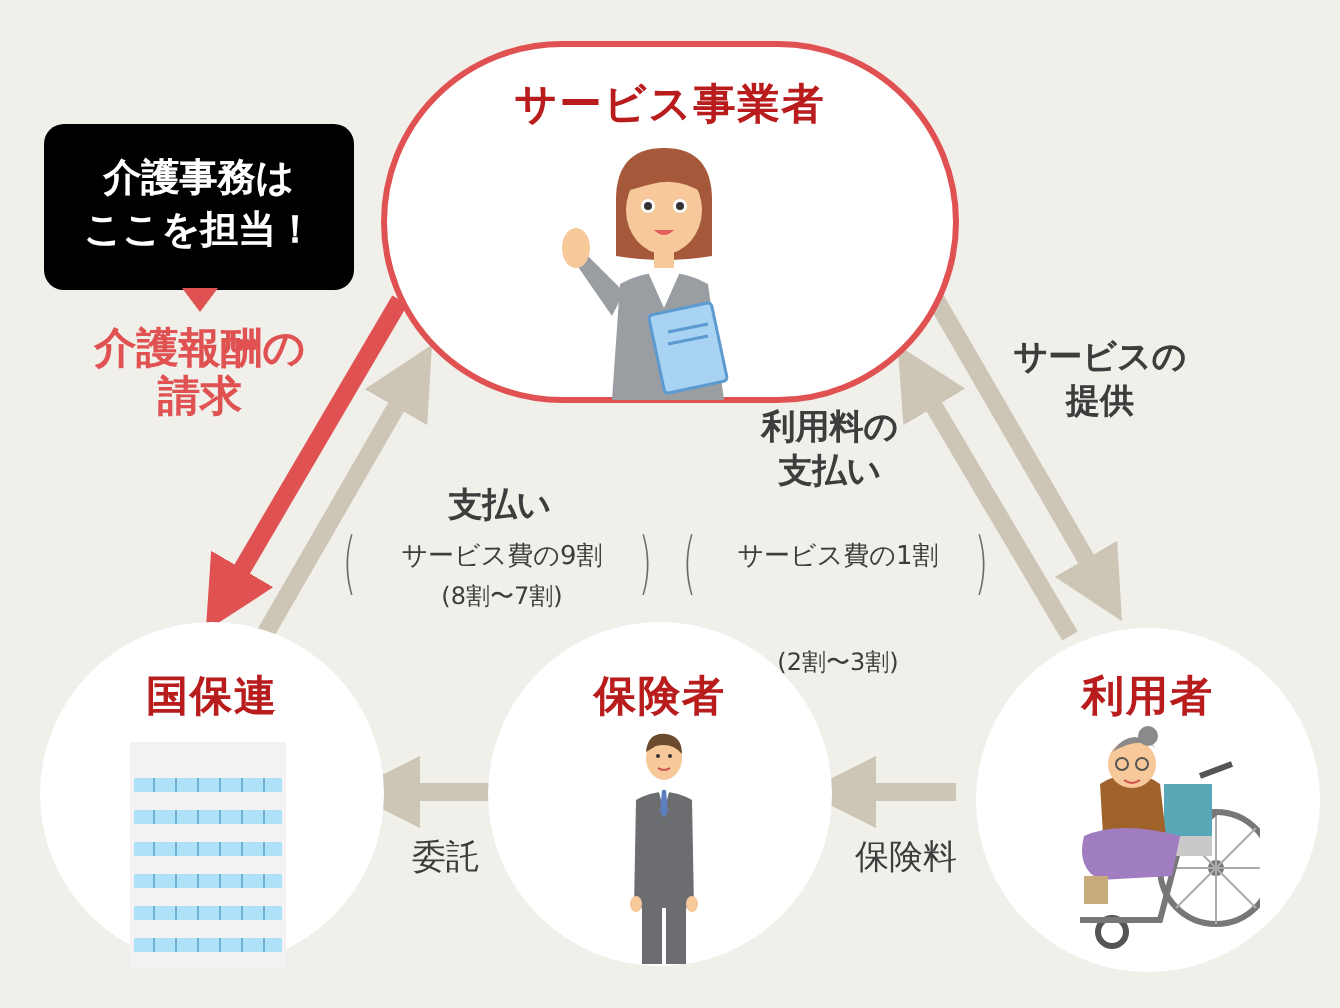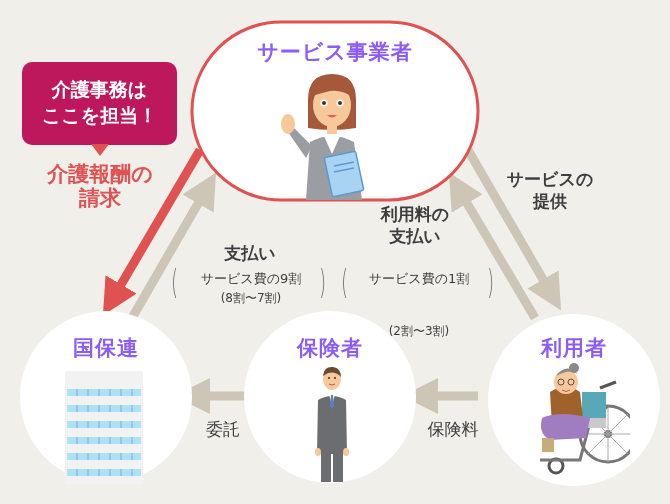--- a/index.html
+++ b/index.html
@@ -1,24 +1,24 @@
 <!DOCTYPE html>
 <html><head>
 <meta charset="utf-8">
 <style>
   html, body { margin:0; padding:0; }
   body { width:670px; height:504px; background:#f0efea; position:relative; overflow:hidden;
          font-family:"DejaVu Sans","Liberation Sans",sans-serif; }
   .abs { position:absolute; }
   svg.layer { position:absolute; left:0; top:0; }
-  .node-title { position:absolute; color:#8b5cf6; font-size:21px; font-weight:bold; text-align:center; letter-spacing:1px; }
+  .node-title { position:absolute; color:#b91c1c; font-size:21px; font-weight:bold; text-align:center; letter-spacing:1px; }
   .lbl { position:absolute; color:#3d3d3d; font-size:17px; font-weight:bold; text-align:center; line-height:22px; }
   .sub { position:absolute; color:#3d3d3d; font-size:13px; text-align:center; line-height:17px; }
   .sub2 { position:absolute; color:#3d3d3d; font-size:12px; text-align:center; }
-  .callout { position:absolute; left:22px; top:62px; width:155px; height:83px; background:#be185d; border-radius:10px;
+  .callout { position:absolute; left:22px; top:62px; width:155px; height:83px; background:#000000; border-radius:10px;
              color:#fff; font-size:19px; font-weight:bold; text-align:center; line-height:26px; padding-top:14px; box-sizing:border-box; }
   .callout-tail { position:absolute; left:91px; top:144px; width:0; height:0; border-left:9px solid transparent;
                   border-right:9px solid transparent; border-top:12px solid #e05252; }
   .claim { position:absolute; left:20px; top:162px; width:160px; color:#e05252; font-size:21px; font-weight:bold; text-align:center; line-height:24px; }
   .paren { position:absolute; color:#6a6a6a; font-size:34px; font-weight:100; top:262px; transform:scaleX(0.5); }
 </style>
 </head>
 <body>
 
 <svg class="layer" width="670" height="504">

